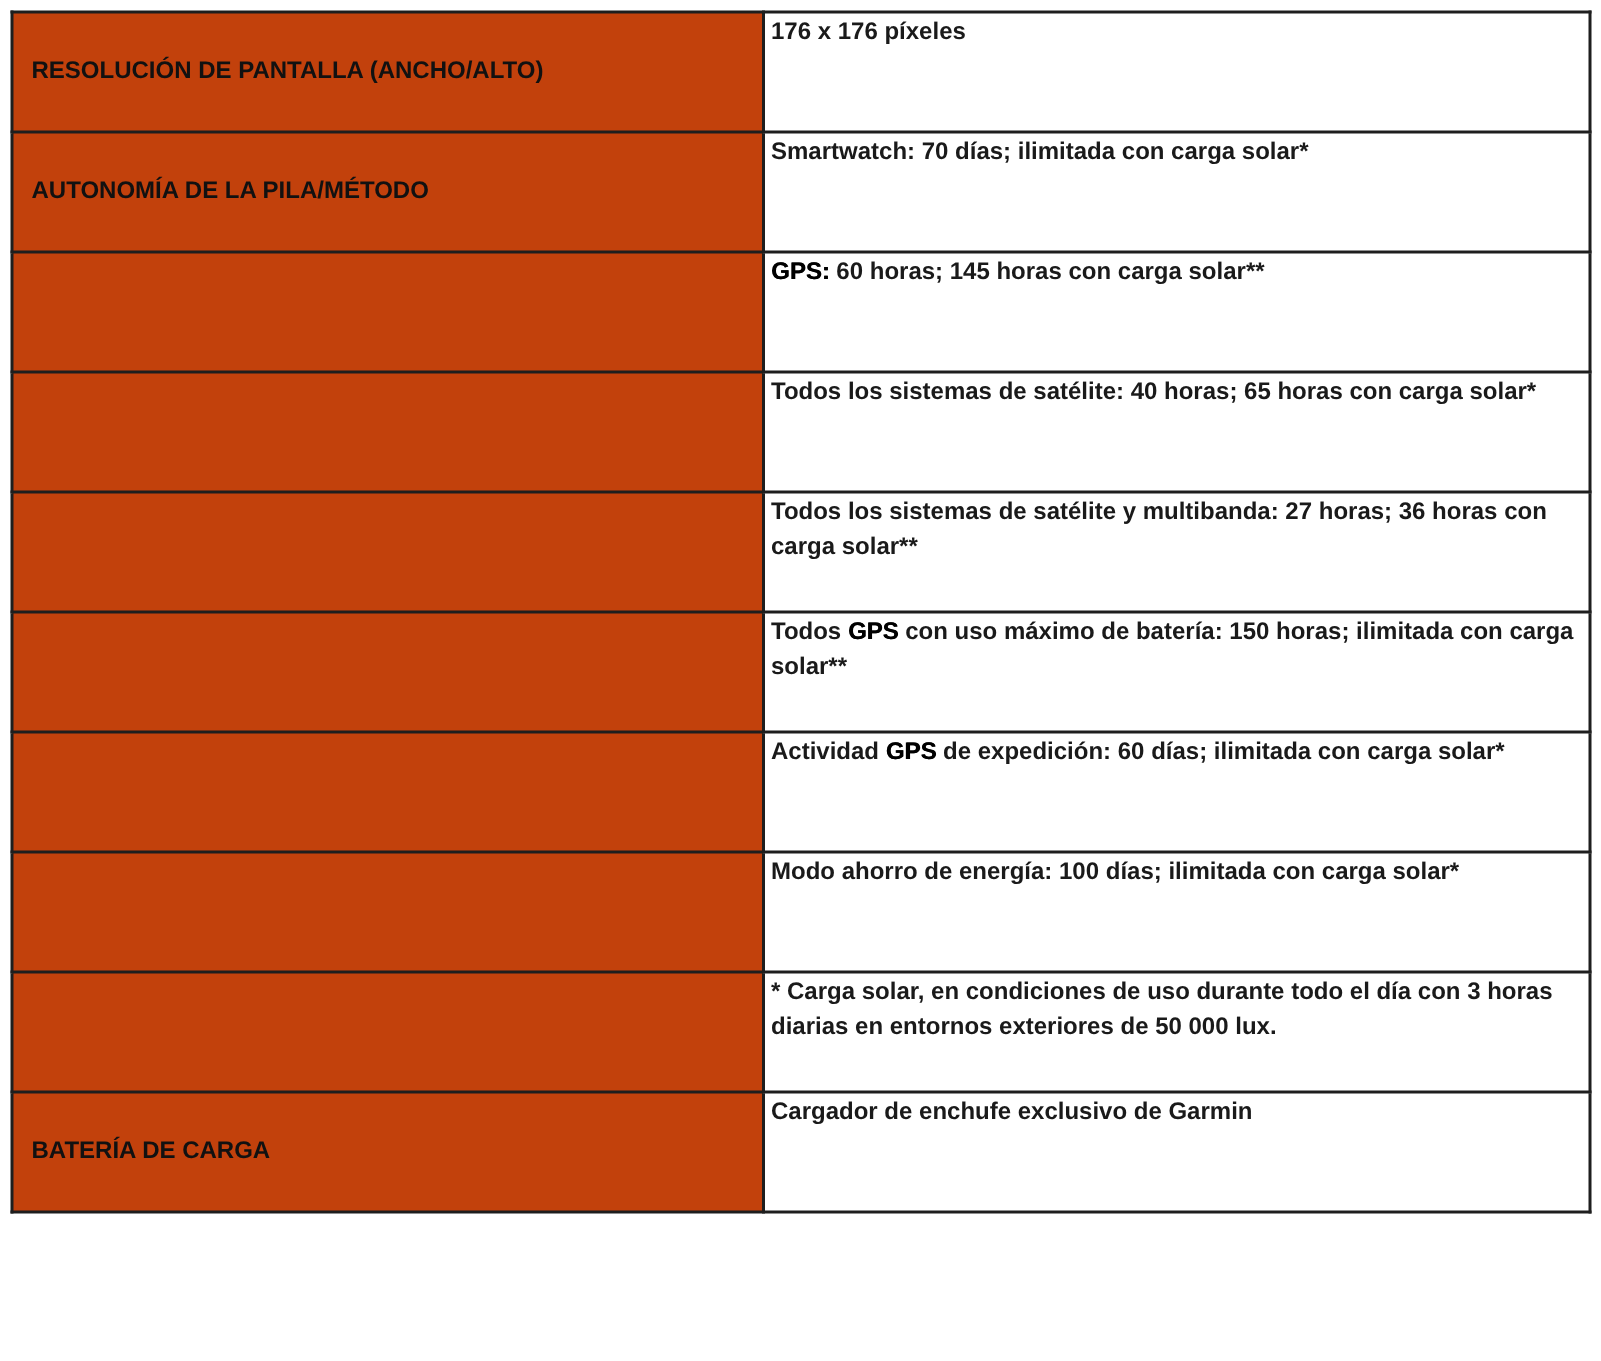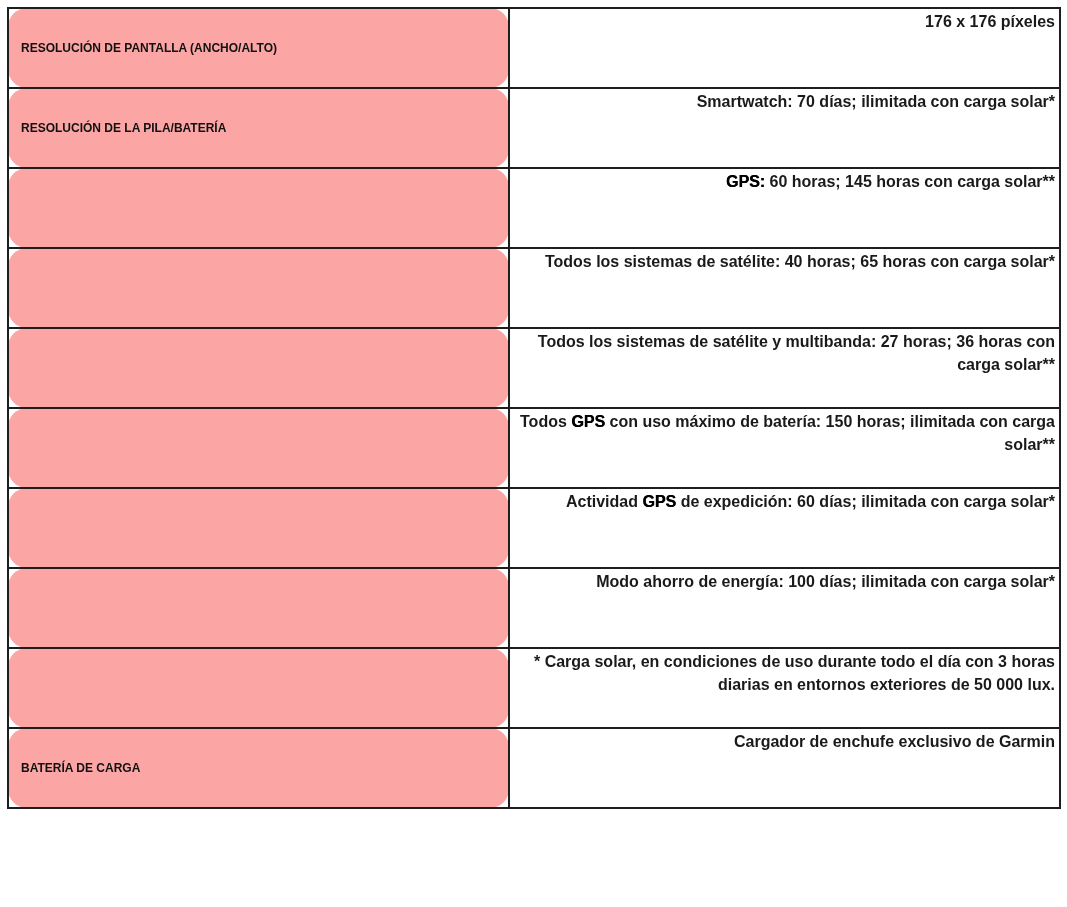--- a/index.html
+++ b/index.html
@@ -24,36 +24,35 @@
     }
     .spec-table td {
       border: 2px solid #1e1e1e;
       height: 77px;
       padding: 0;
       vertical-align: top;
     }
     .spec-table col.label-col { width: 501px; }
     .spec-table col.value-col { width: 551px; }
     .label-cell {
-      background: #fca5a5;
+      background: #c2410c;
       vertical-align: middle !important;
       padding-left: 12px !important;
-      font-size: 12px;
+      font-size: 16px;
       font-weight: bold;
       color: #111111;
       letter-spacing: 0px;
-      border-radius: 19px;
     }
     .label-cell .label-text {
       display: block;
       margin-top: 0px;
     }
     .value-cell {
       background: #ffffff;
-      text-align: right;
+      text-align: left;
       font-size: 16px;
       font-weight: bold;
       color: #1a1a1a;
       line-height: 23px;
       padding: 1px 4px 0 4px !important;
     }
     .value-cell .hl {
       color: #000000;
       font-weight: bold;
       text-shadow: 0.35px 0 0 #000000;
@@ -72,21 +71,21 @@
     <tr>
       <td class="label-cell">
         <span class="label-text">RESOLUCIÓN DE PANTALLA (ANCHO/ALTO)</span>
       </td>
       <td class="value-cell">
         <span>176 x 176 píxeles</span><span class="hl"></span><span></span>
       </td>
     </tr>
     <tr>
       <td class="label-cell">
-        <span class="label-text">RESOLUCIÓN DE LA PILA/BATERÍA</span>
+        <span class="label-text">AUTONOMÍA DE LA PILA/MÉTODO</span>
       </td>
       <td class="value-cell">
         <span>Smartwatch: 70 días; ilimitada con carga solar*</span><span class="hl"></span><span></span>
       </td>
     </tr>
     <tr>
       <td class="label-cell">
         <span class="label-text"></span>
       </td>
       <td class="value-cell">

